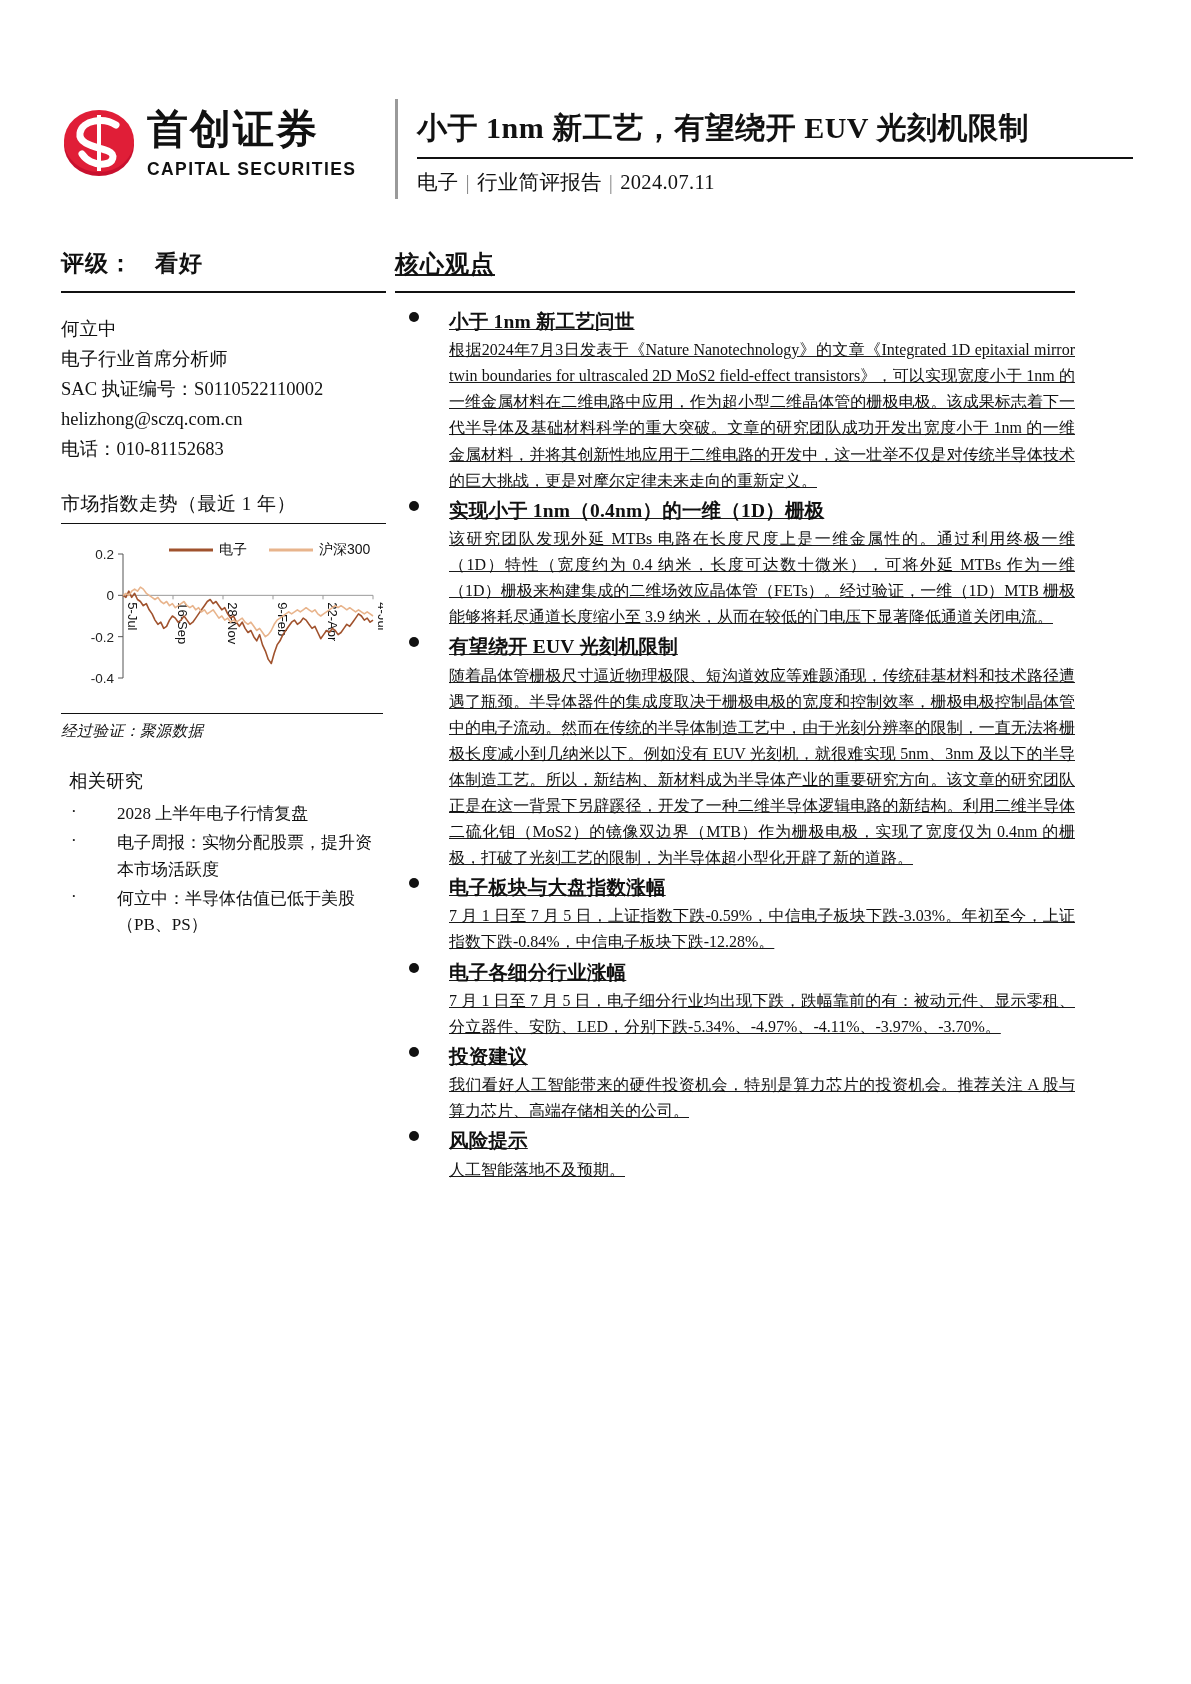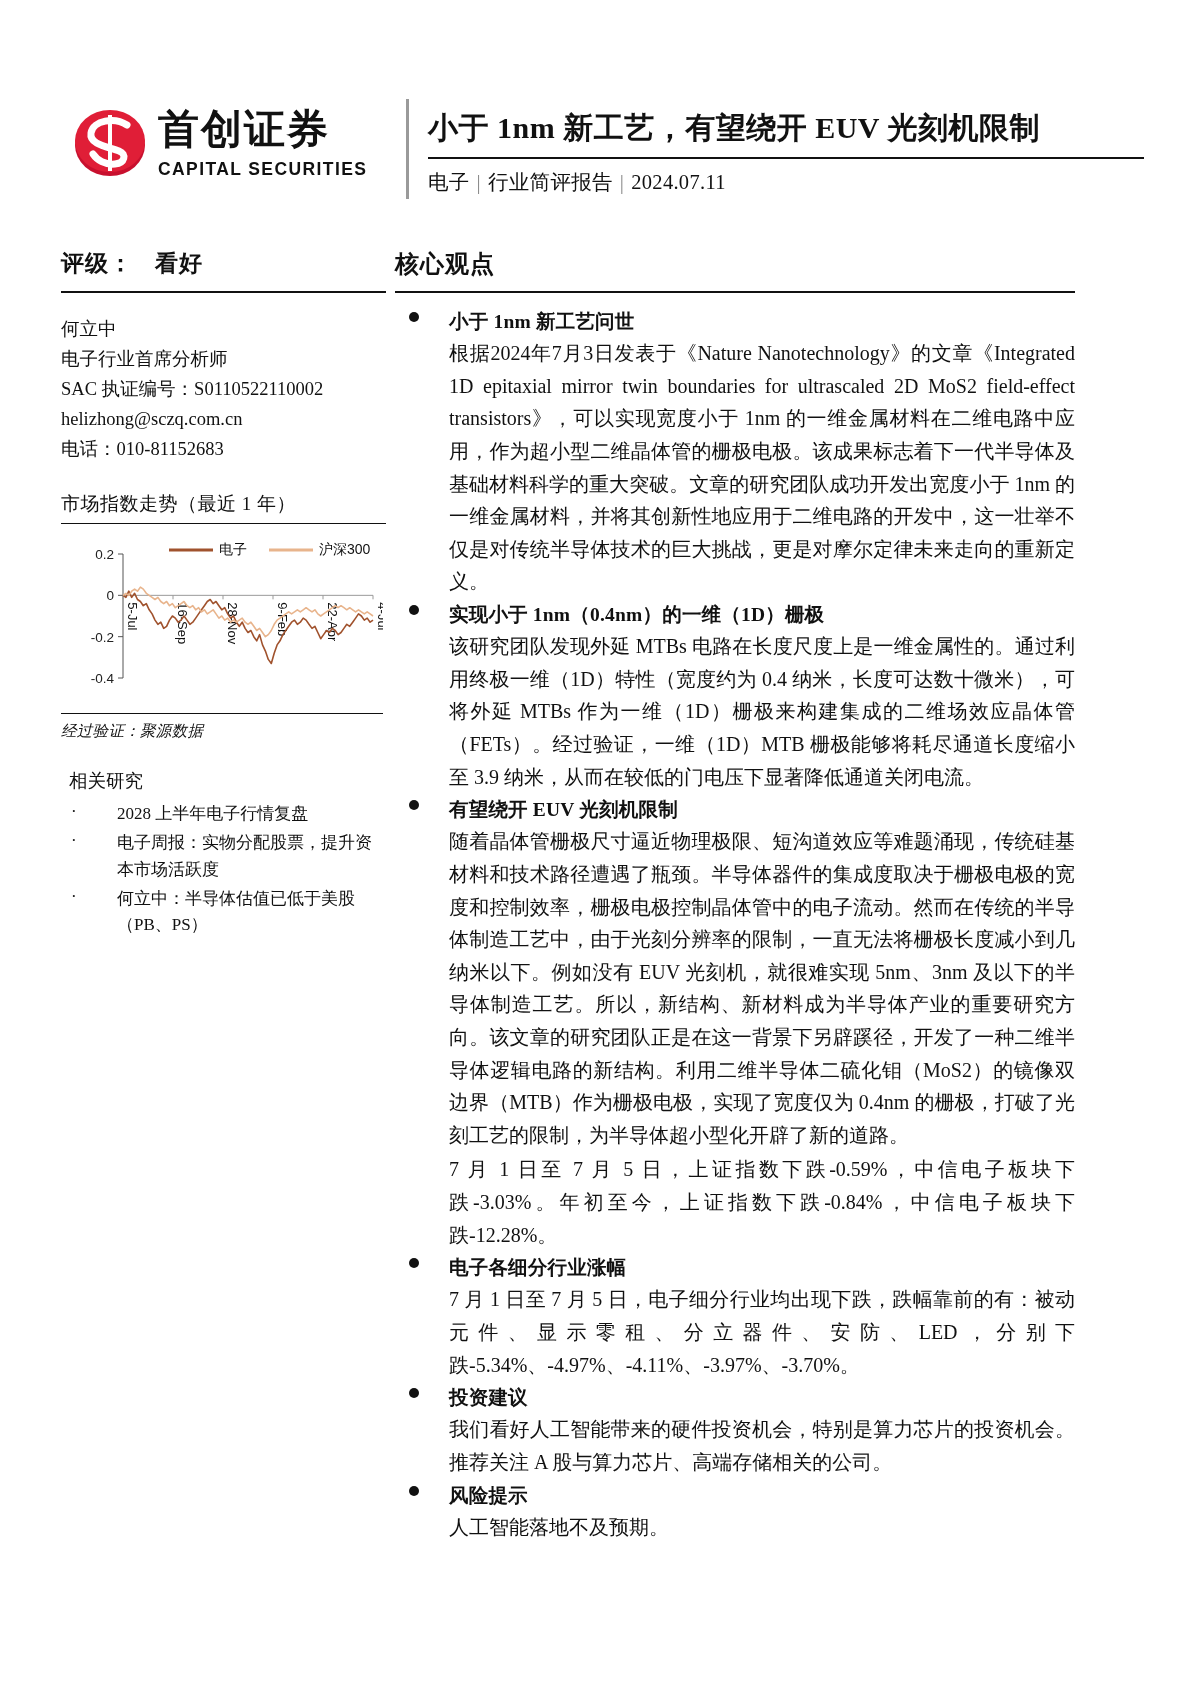--- a/index.html
+++ b/index.html
@@ -5,21 +5,21 @@
   html,body{margin:0;padding:0;background:#fff;}
   body{
     width:1191px;height:1684px;position:relative;
     font-family:"Liberation Serif","DejaVu Serif",serif;
     color:#1a1a1a;
     -webkit-font-smoothing:antialiased;
   }
   .page{position:absolute;inset:0;padding:0;}
 
   
-  .header{position:absolute;left:66px;top:95px;width:1080px;height:125px;}
+  .header{position:absolute;left:55px;top:95px;width:1080px;height:125px;}
   .logo-wrap{position:absolute;left:0;top:8px;width:310px;height:100px;}
   .logo-mark{position:absolute;left:5px;top:4px;width:78px;height:72px;}
   .logo-cn{position:absolute;left:92px;top:6px;font-family:"Liberation Sans","DejaVu Sans",sans-serif;
     font-size:41px;font-weight:700;letter-spacing:2px;color:#111;line-height:1;}
   .logo-en{position:absolute;left:92px;top:56px;font-family:"Liberation Sans","DejaVu Sans",sans-serif;
     font-size:17.5px;font-weight:700;letter-spacing:1.4px;color:#111;}
 
   .title-block{position:absolute;left:340px;top:0;width:740px;}
   .title-bar{position:absolute;left:0;top:4px;width:3px;height:100px;background:#9a9a9a;}
   .doc-title{margin:0 0 0 22px;font-size:30px;font-weight:700;letter-spacing:.5px;color:#111;
@@ -46,32 +46,32 @@
   .chart-svg{display:block;}
   .source{margin-top:7px;font-size:15.5px;font-style:italic;color:#111;letter-spacing:.3px;}
 
   .related-title{margin-top:26px;margin-left:8px;font-size:18.5px;color:#111;}
   .related-list{margin:8px 0 0 0;padding:0;list-style:none;}
   .related-list li{position:relative;font-size:17px;line-height:1.55;color:#111;
      padding-left:56px;margin-bottom:3px;}
   .related-list li .dot{position:absolute;left:10px;top:-2px;font-size:17px;color:#111;}
 
   
-  .main{position:absolute;left:395px;top:248px;width:680px;}
+  .main{position:absolute;left:395px;top:248px;width:680px;text-decoration:underline;}
   .main-head{font-size:24px;font-weight:700;color:#111;letter-spacing:1px;
      font-family:"Liberation Sans","DejaVu Sans",sans-serif;}
   .main-rule{border-bottom:2.4px solid #111;margin-top:11px;}
 
   .sections{margin-top:14px;}
   .sec{position:relative;margin-bottom:2px;}
   .sec-head{position:relative;font-size:19.5px;font-weight:700;color:#111;
      letter-spacing:.2px;line-height:1.5;padding-left:54px;margin-bottom:1px;}
   .sec-head .bullet{position:absolute;left:14px;top:5px;width:10px;height:10px;
      border-radius:50%;background:#111;}
-  .sec-body{font-size:20px;line-height:1.63;color:#111;padding-left:54px;
+  .sec-body{font-size:16px;line-height:1.63;color:#111;padding-left:54px;
      text-align:justify;text-justify:inter-ideograph;}
 
   
   .footer{position:absolute;left:55px;right:56px;bottom:138px;}
   .footer-rule{border-bottom:3px solid #c00000;}
   .footer-text{margin-top:12px;text-align:center;font-size:18.5px;font-weight:700;color:#111;
      letter-spacing:.4px;}
 </style>
 </head>
 <body>
@@ -172,20 +172,21 @@
         </div>
         <div class="sec">
           <div class="sec-head"><span class="bullet"></span><span>实现小于 1nm（0.4nm）的一维（1D）栅极</span></div>
           <div class="sec-body">该研究团队发现外延 MTBs 电路在长度尺度上是一维金属性的。通过利用终极一维（1D）特性（宽度约为 0.4 纳米，长度可达数十微米），可将外延 MTBs 作为一维（1D）栅极来构建集成的二维场效应晶体管（FETs）。经过验证，一维（1D）MTB 栅极能够将耗尽通道长度缩小至 3.9 纳米，从而在较低的门电压下显著降低通道关闭电流。</div>
         </div>
         <div class="sec">
           <div class="sec-head"><span class="bullet"></span><span>有望绕开 EUV 光刻机限制</span></div>
           <div class="sec-body">随着晶体管栅极尺寸逼近物理极限、短沟道效应等难题涌现，传统硅基材料和技术路径遭遇了瓶颈。半导体器件的集成度取决于栅极电极的宽度和控制效率，栅极电极控制晶体管中的电子流动。然而在传统的半导体制造工艺中，由于光刻分辨率的限制，一直无法将栅极长度减小到几纳米以下。例如没有 EUV 光刻机，就很难实现 5nm、3nm 及以下的半导体制造工艺。所以，新结构、新材料成为半导体产业的重要研究方向。该文章的研究团队正是在这一背景下另辟蹊径，开发了一种二维半导体逻辑电路的新结构。利用二维半导体二硫化钼（MoS2）的镜像双边界（MTB）作为栅极电极，实现了宽度仅为 0.4nm 的栅极，打破了光刻工艺的限制，为半导体超小型化开辟了新的道路。</div>
         </div>
         <div class="sec">
+          <div class="sec-head"><span class="bullet"></span><span>电子板块与大盘指数涨幅</span></div>
           <div class="sec-body">7 月 1 日至 7 月 5 日，上证指数下跌-0.59%，中信电子板块下跌-3.03%。年初至今，上证指数下跌-0.84%，中信电子板块下跌-12.28%。</div>
         </div>
         <div class="sec">
           <div class="sec-head"><span class="bullet"></span><span>电子各细分行业涨幅</span></div>
           <div class="sec-body">7 月 1 日至 7 月 5 日，电子细分行业均出现下跌，跌幅靠前的有：被动元件、显示零租、分立器件、安防、LED，分别下跌-5.34%、-4.97%、-4.11%、-3.97%、-3.70%。</div>
         </div>
         <div class="sec">
           <div class="sec-head"><span class="bullet"></span><span>投资建议</span></div>
           <div class="sec-body">我们看好人工智能带来的硬件投资机会，特别是算力芯片的投资机会。推荐关注 A 股与算力芯片、高端存储相关的公司。</div>
         </div>

